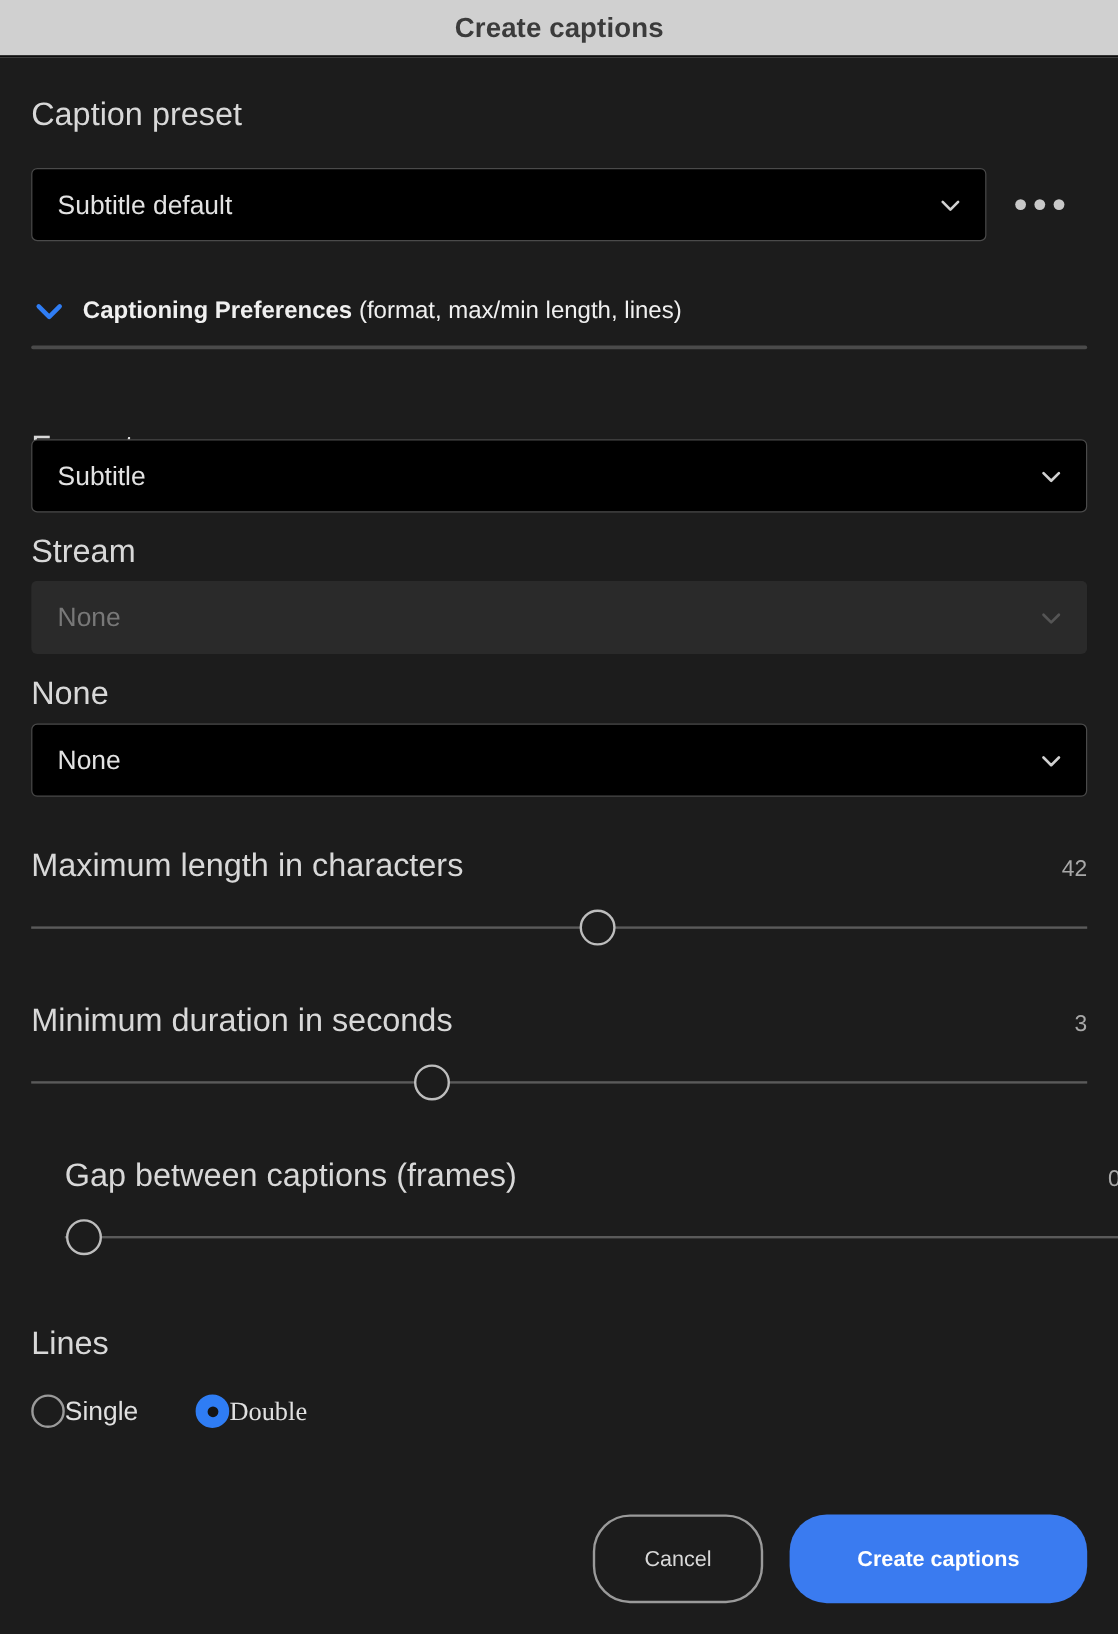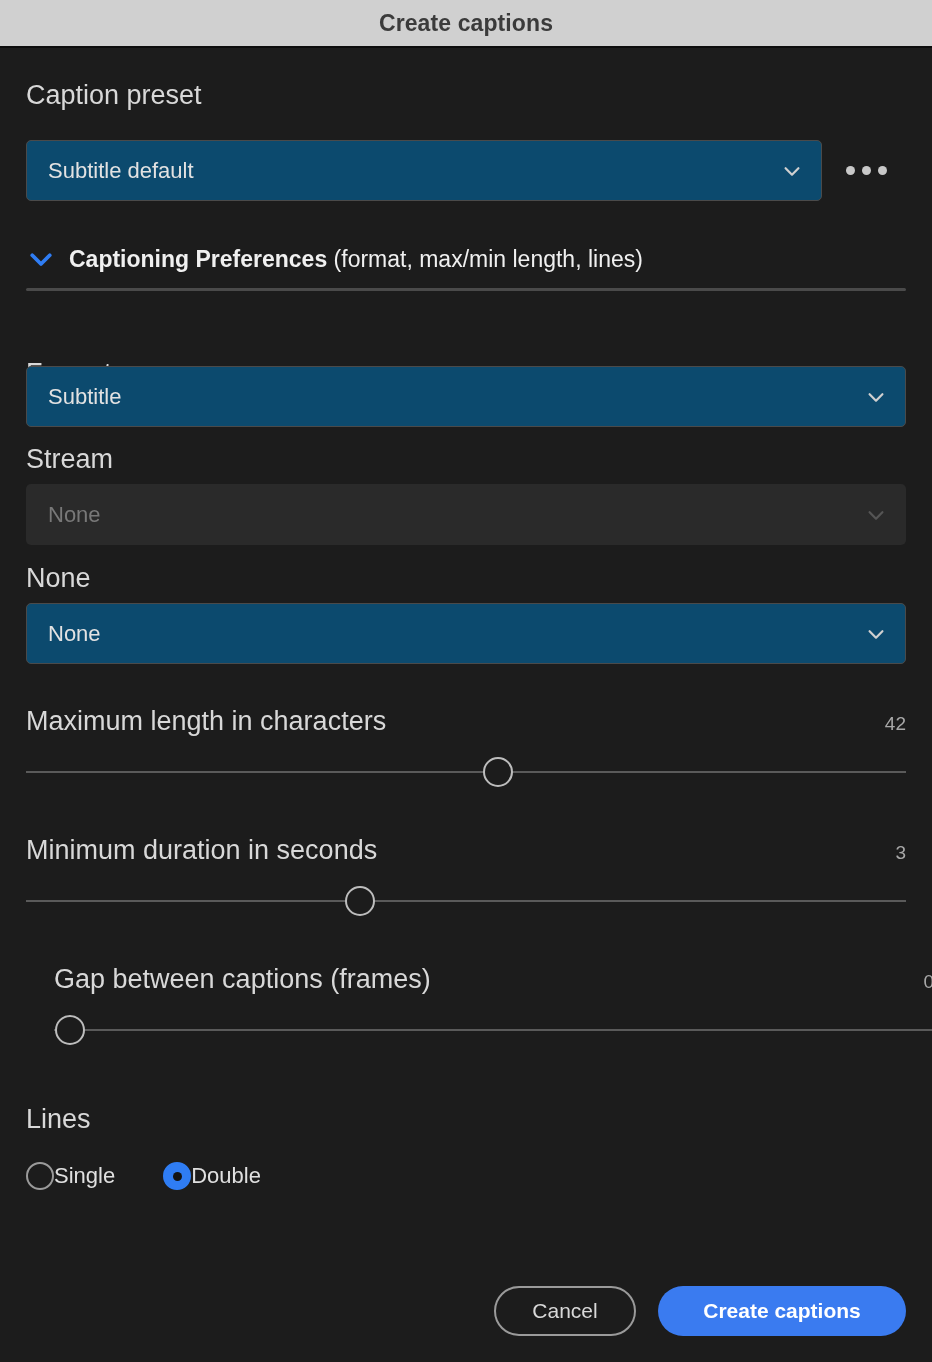--- a/index.html
+++ b/index.html
@@ -53,21 +53,21 @@
     font-size: 27px;
     color: #d8d8d8;
     line-height: 1;
   }
 
   
   .select {
     height: 61px;
     border: 1px solid #4a4a4a;
     border-radius: 5px;
-    background: #0c4a6e;
+    background: #000000;
     display: flex;
     align-items: center;
     padding: 0 18px 0 21px;
     position: relative;
   }
   .select .value {
     font-size: 22px;
     color: #e2e2e2;
     flex: 1 1 auto;
     line-height: 1;
@@ -116,21 +116,21 @@
     gap: 13px;
   }
   .section-chev {
     width: 30px;
     height: 30px;
     flex: 0 0 auto;
     display: block;
   }
   .section-chev svg { display: block; width: 100%; height: 100%; }
   .section-title {
-    font-size: 23px;
+    font-size: 20px;
     color: #f0f0f0;
   }
   .section-title b { font-weight: bold; }
   .divider {
     height: 3px;
     background: #4a4a4a;
     border-radius: 2px;
   }
 
   
@@ -171,21 +171,21 @@
 
   
   .radio-row {
     display: flex;
     align-items: center;
   }
   .radio-item {
     display: flex;
     align-items: center;
   }
-  .radio-item + .radio-item { margin-left: 48px; }
+  .radio-item + .radio-item { margin-left: 48px; font-family: Liberation Serif, serif; }
   .radio-mark {
     width: 28px;
     height: 28px;
     border-radius: 50%;
     border: 2.5px solid #9a9a9a;
     background: transparent;
     flex: 0 0 auto;
     display: flex;
     align-items: center;
     justify-content: center;
@@ -211,26 +211,26 @@
     position: absolute;
     left: 26px;
     right: 26px;
     bottom: 26px;
     display: flex;
     justify-content: flex-end;
     align-items: center;
     gap: 22px;
   }
   .btn {
-    height: 50px;
+    height: 74px;
     border-radius: 31px;
     display: flex;
     align-items: center;
     justify-content: center;
-    font-size: 21px;
+    font-size: 18px;
     cursor: pointer;
   }
   .btn-secondary {
     min-width: 142px;
     padding: 0 28px;
     border: 2px solid #9a9a9a;
     background: transparent;
     color: #d8d8d8;
   }
   .btn-primary {

